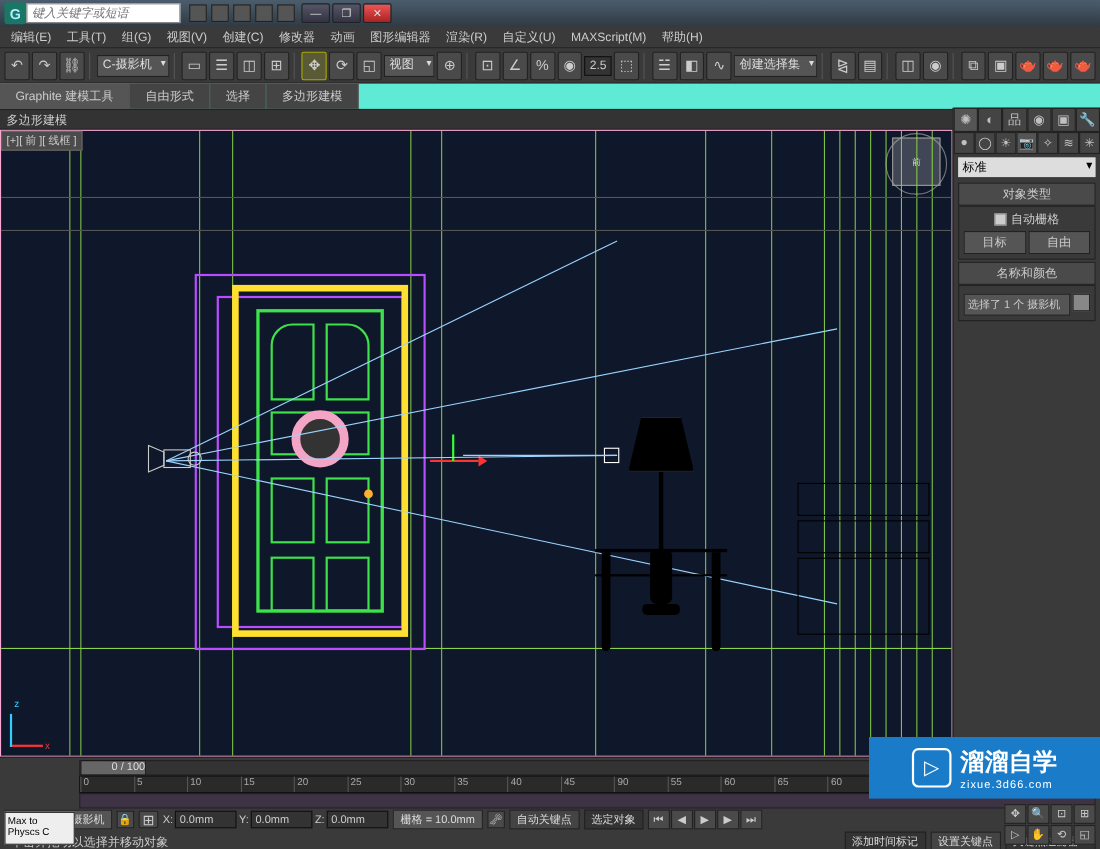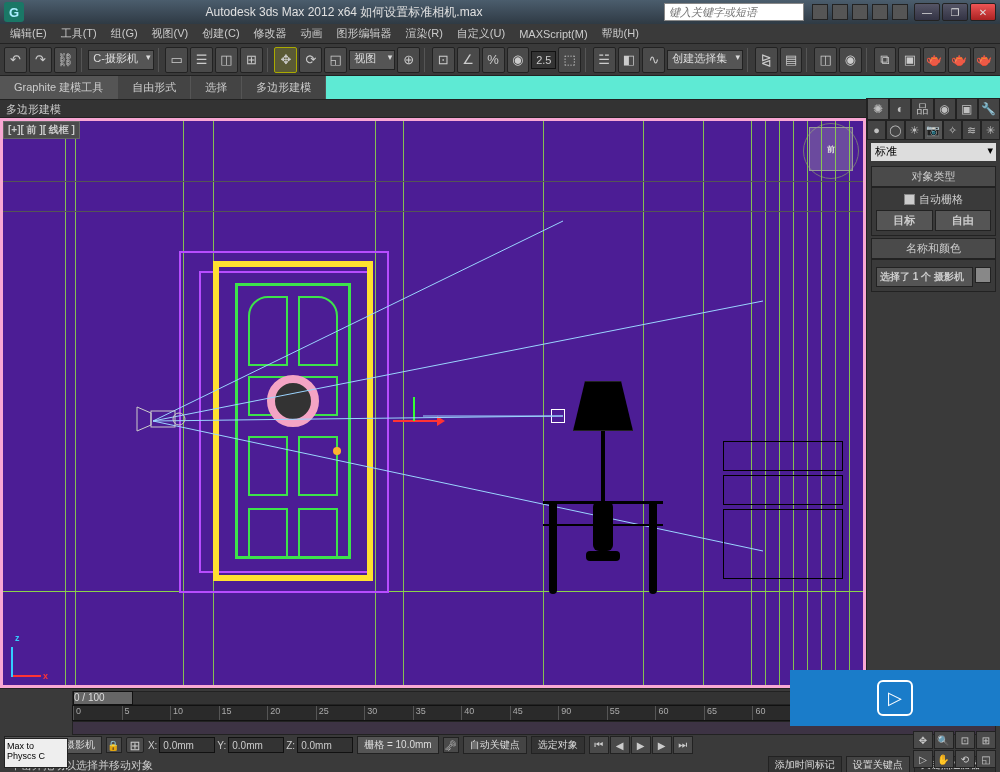--- a/index.html
+++ b/index.html
@@ -29,21 +29,21 @@
 .tb-dropdown::after { content:"▾"; position:absolute; right:2px; top:1px; font-size:9px; }
 .tb-num { width:28px; height:18px; background:#333; border:1px solid #111; color:#ccc; text-align:right; font-size:11px; display:inline-flex; align-items:center; justify-content:center; }
 
 
 .ribbon { height: 24px; background: #5eead4; display: flex; border-bottom: 1px solid #222; }
 .ribbon-tab { padding: 4px 14px; color: #ccc; font-size: 11px; border-right: 1px solid #555; background:#444; }
 .ribbon-tab.active { background: #555; border-bottom:1px solid #555; }
 .ribbon-sub { height: 18px; background: #333; color: #ccc; font-size: 11px; padding: 2px 6px; border-bottom:1px solid #222;}
 
 
-.workspace { position: absolute; top: 118px; left: 0; right: 134px; bottom: 84px; background: #4c1d95; border: 3px solid #f9a8d4; font-weight: bold; }
+.workspace { position: absolute; top: 118px; left: 0; right: 134px; bottom: 84px; background: #0f172a; border: 1px solid #f9a8d4; }
 .viewport-label { position: absolute; top: 0; left: 0; background: #4b4b4b; color: #ccc; font-size: 10px; padding: 1px 4px; z-index: 10; border:1px solid #666; }
 .viewport-canvas { position: absolute; inset: 0; }
 .axis { position:absolute; left:8px; bottom:8px; width:40px; height:40px; }
 .axis .x { position:absolute; bottom:0; left:0; width:30px; height:2px; background:#f33; }
 .axis .z { position:absolute; bottom:0; left:0; width:2px; height:30px; background:#3cf; }
 .axis .lx { position:absolute; bottom:-4px; left:32px; color:#f33; font-size:9px; }
 .axis .lz { position:absolute; top:-4px; left:4px; color:#3cf; font-size:9px; }
 .viewcube { position:absolute; top:6px; right:10px; width:44px; height:44px; background:rgba(180,180,180,0.3); border:1px solid #999; display:flex; align-items:center; justify-content:center; font-size:8px; color:#ddd; }
 .viewcube-ring { position:absolute; top:2px; right:4px; width:56px; height:56px; border:1px solid #777; border-radius:50%; }
 
@@ -76,29 +76,29 @@
 .cmd-tabs { display: flex; height: 22px; background: #333; }
 .cmd-tab { flex: 1; border: 1px solid #222; display:flex; align-items:center; justify-content:center; font-size:12px; background:#444; }
 .cmd-tab.active { background: #555; }
 .cmd-subtabs { display:flex; height:20px; }
 .cmd-subtab { flex:1; border:1px solid #222; background:#444; display:flex; align-items:center; justify-content:center; font-size:11px; }
 .cmd-drop { margin:3px 4px; height:18px; background:#ddd; color:#000; padding:1px 4px; font-size:11px; position:relative; }
 .cmd-drop::after { content:"▾"; position:absolute; right:3px; top:1px; color:#000; }
 .rollout-header { background: #4a4a4a; color: #ccc; text-align: center; font-size: 11px; padding: 2px; border: 1px solid #222; margin: 2px 4px 0; }
 .rollout-body { background: #3a3a3a; border: 1px solid #222; margin: 0 4px; padding: 4px; }
 .ro-check { display:flex; align-items:center; justify-content:center; gap:4px; font-size:11px; color:#ccc; }
-.ro-row { display:flex; gap:2px; margin-top:3px;font-weight:bold; }
+.ro-row { display:flex; gap:2px; margin-top:3px; }
 .ro-btn { flex:1; background:#555; border:1px solid #222; color:#ccc; text-align:center; font-size:11px; padding:2px 0; }
 .ro-input { background:#555; border:1px solid #222; color:#ccc; font-size:10px; padding:2px 3px; flex:1; }
 .ro-swatch { width:16px; height:16px; background:#888; border:1px solid #222; }
 
 
 .bottom { position: absolute; left:0; right:0; bottom:0; height:84px; background:#3a3a3a; border-top:1px solid #222; }
 .timeline { height:14px; background:#333; position:relative; margin:2px 4px 0 72px; border:1px solid #222; }
-.time-slider { position:absolute; left:0; top:-1px; width:60px; height:14px; background:#666; border:1px solid #111; text-align:left; font-size:10px; color:#ddd; }
+.time-slider { position:absolute; left:0; top:-1px; width:60px; height:14px; background:#666; border:1px solid #111; text-align:right; font-size:10px; color:#ddd; }
 .ruler { height:16px; background:#2a2a2a; margin:0 4px 0 72px; position:relative; border:1px solid #111; display:flex; }
 .ruler-tick { flex:1; border-left:1px solid #555; font-size:9px; color:#aaa; padding-left:2px; position:relative; }
 .track { height:14px; background:#3d3344; margin:0 4px 0 72px; border:1px solid #222; }
 .status-row { display:flex; align-items:center; height:20px; gap:4px; padding:0 4px; }
 .status-label { background:#555; border:1px solid #222; padding:1px 6px; font-size:10px; color:#ddd; }
 .coord-box { display:flex; align-items:center; gap:2px; }
 .coord-field { width:56px; height:16px; background:#333; border:1px solid #111; color:#ccc; font-size:10px; padding:0 3px; display:flex; align-items:center; }
 .coord-lbl { font-size:10px; color:#ccc; }
 .prompt { font-size:11px; color:#ccc; padding:1px 6px; flex:1; }
 .play-btns { display:flex; gap:1px; }
@@ -114,21 +114,20 @@
 .wm-text { font-size:22px; font-weight:bold; }
 .wm-sub { font-size:10px; letter-spacing:1px; }
 
 .checkbox { width:11px; height:11px; border:1px solid #888; background:#ccc; display:inline-block; }
 </style>
 </head>
 <body>
 
 <div class="title-bar">
   <div class="app-icon">G</div>
-  <div class="title-text">Autodesk 3ds Max  2012 x64     如何设置标准相机.max</div>
   <input class="title-search" placeholder="键入关键字或短语" style="">
   <div class="title-tools">
     <div class="title-tool-ico"></div>
     <div class="title-tool-ico"></div>
     <div class="title-tool-ico"></div>
     <div class="title-tool-ico"></div>
     <div class="title-tool-ico"></div>
   </div>
   <div class="win-btns">
     <div class="win-btn">—</div>
@@ -405,13 +404,17 @@
     <div class="nav-btn">⊞</div>
     <div class="nav-btn">▷</div>
     <div class="nav-btn">✋</div>
     <div class="nav-btn">⟲</div>
     <div class="nav-btn">◱</div>
   </div>
 </div>
 
 <div class="watermark">
   <div class="wm-icon">▷</div>
+  <div>
+    <div class="wm-text">溜溜自学</div>
+    <div class="wm-sub">zixue.3d66.com</div>
+  </div>
 </div>
 
 </body></html>

